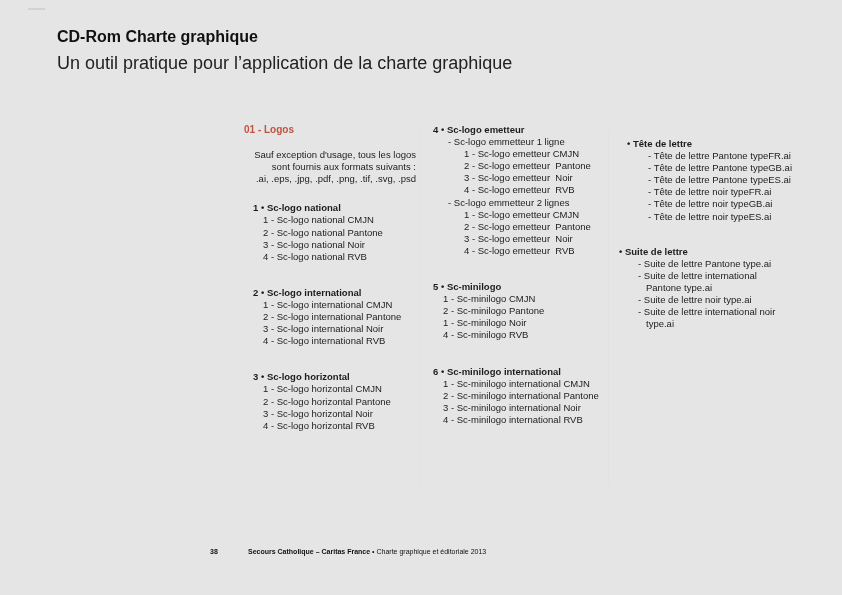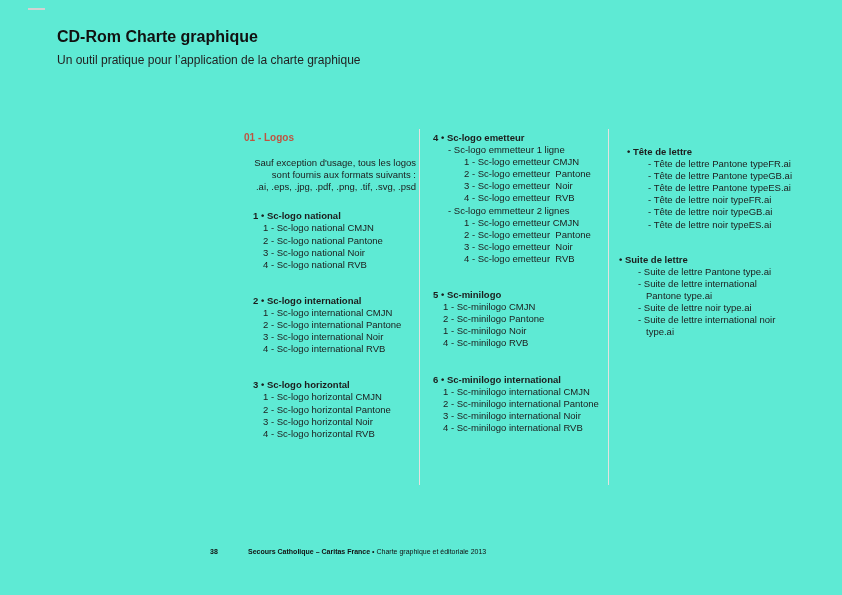--- a/index.html
+++ b/index.html
@@ -2,31 +2,31 @@
 <html style="--accent: #bf5340; --text: #1c1c1c; --divider: #e4e2e0;"><head>
 <meta charset="utf-8">
 <style>
   * { margin:0; padding:0; box-sizing:border-box; }
   html,body { background:#fff; }
   body {
     width:842px; height:595px; position:relative; overflow:hidden;
     font-family:"Liberation Sans", sans-serif;
     color:var(--text, #1c1c1c);
   }
-  .page { position:absolute; inset:0; background:#5eead4; }
+  .page { position:absolute; inset:0; background:#e5e5e5; }
   .corner-dash { position:absolute; left:28px; top:8px; width:17px; height:2px; background:#d2d2d2; }
 
   .title    { position:absolute; left:57px; top:28px; font-size:16px; font-weight:bold; color:#111; }
-  .subtitle { position:absolute; left:57px; top:53px; font-size:12px; font-weight:normal; color:#222; }
+  .subtitle { position:absolute; left:57px; top:53px; font-size:18px; font-weight:normal; color:#222; }
 
   .divider { position:absolute; top:129px; width:1px; height:356px; background:var(--divider, #e4e2e0); }
   .divider-1 { left:419px; }
   .divider-2 { left:608px; }
 
-  .col { position:absolute; top:132px; font-size:9.5px; line-height:12.1px; }
+  .col { position:absolute; top:124px; font-size:9.5px; line-height:12.1px; }
   .col-1 { left:244px; width:172px; }
   .col-2 { left:433px; width:172px; }
   .col-3 { left:619px; width:185px; }
 
   .col-heading { color:var(--accent, #bf5340); font-weight:bold; font-size:10px; line-height:12.1px; }
 
   .col-1 .indent { margin-left:9px; }
   .intro { margin-top:13px; white-space:pre-wrap;text-align:right; }
   .group { margin-top:24px; }
   .group.first { margin-top:17px; }

